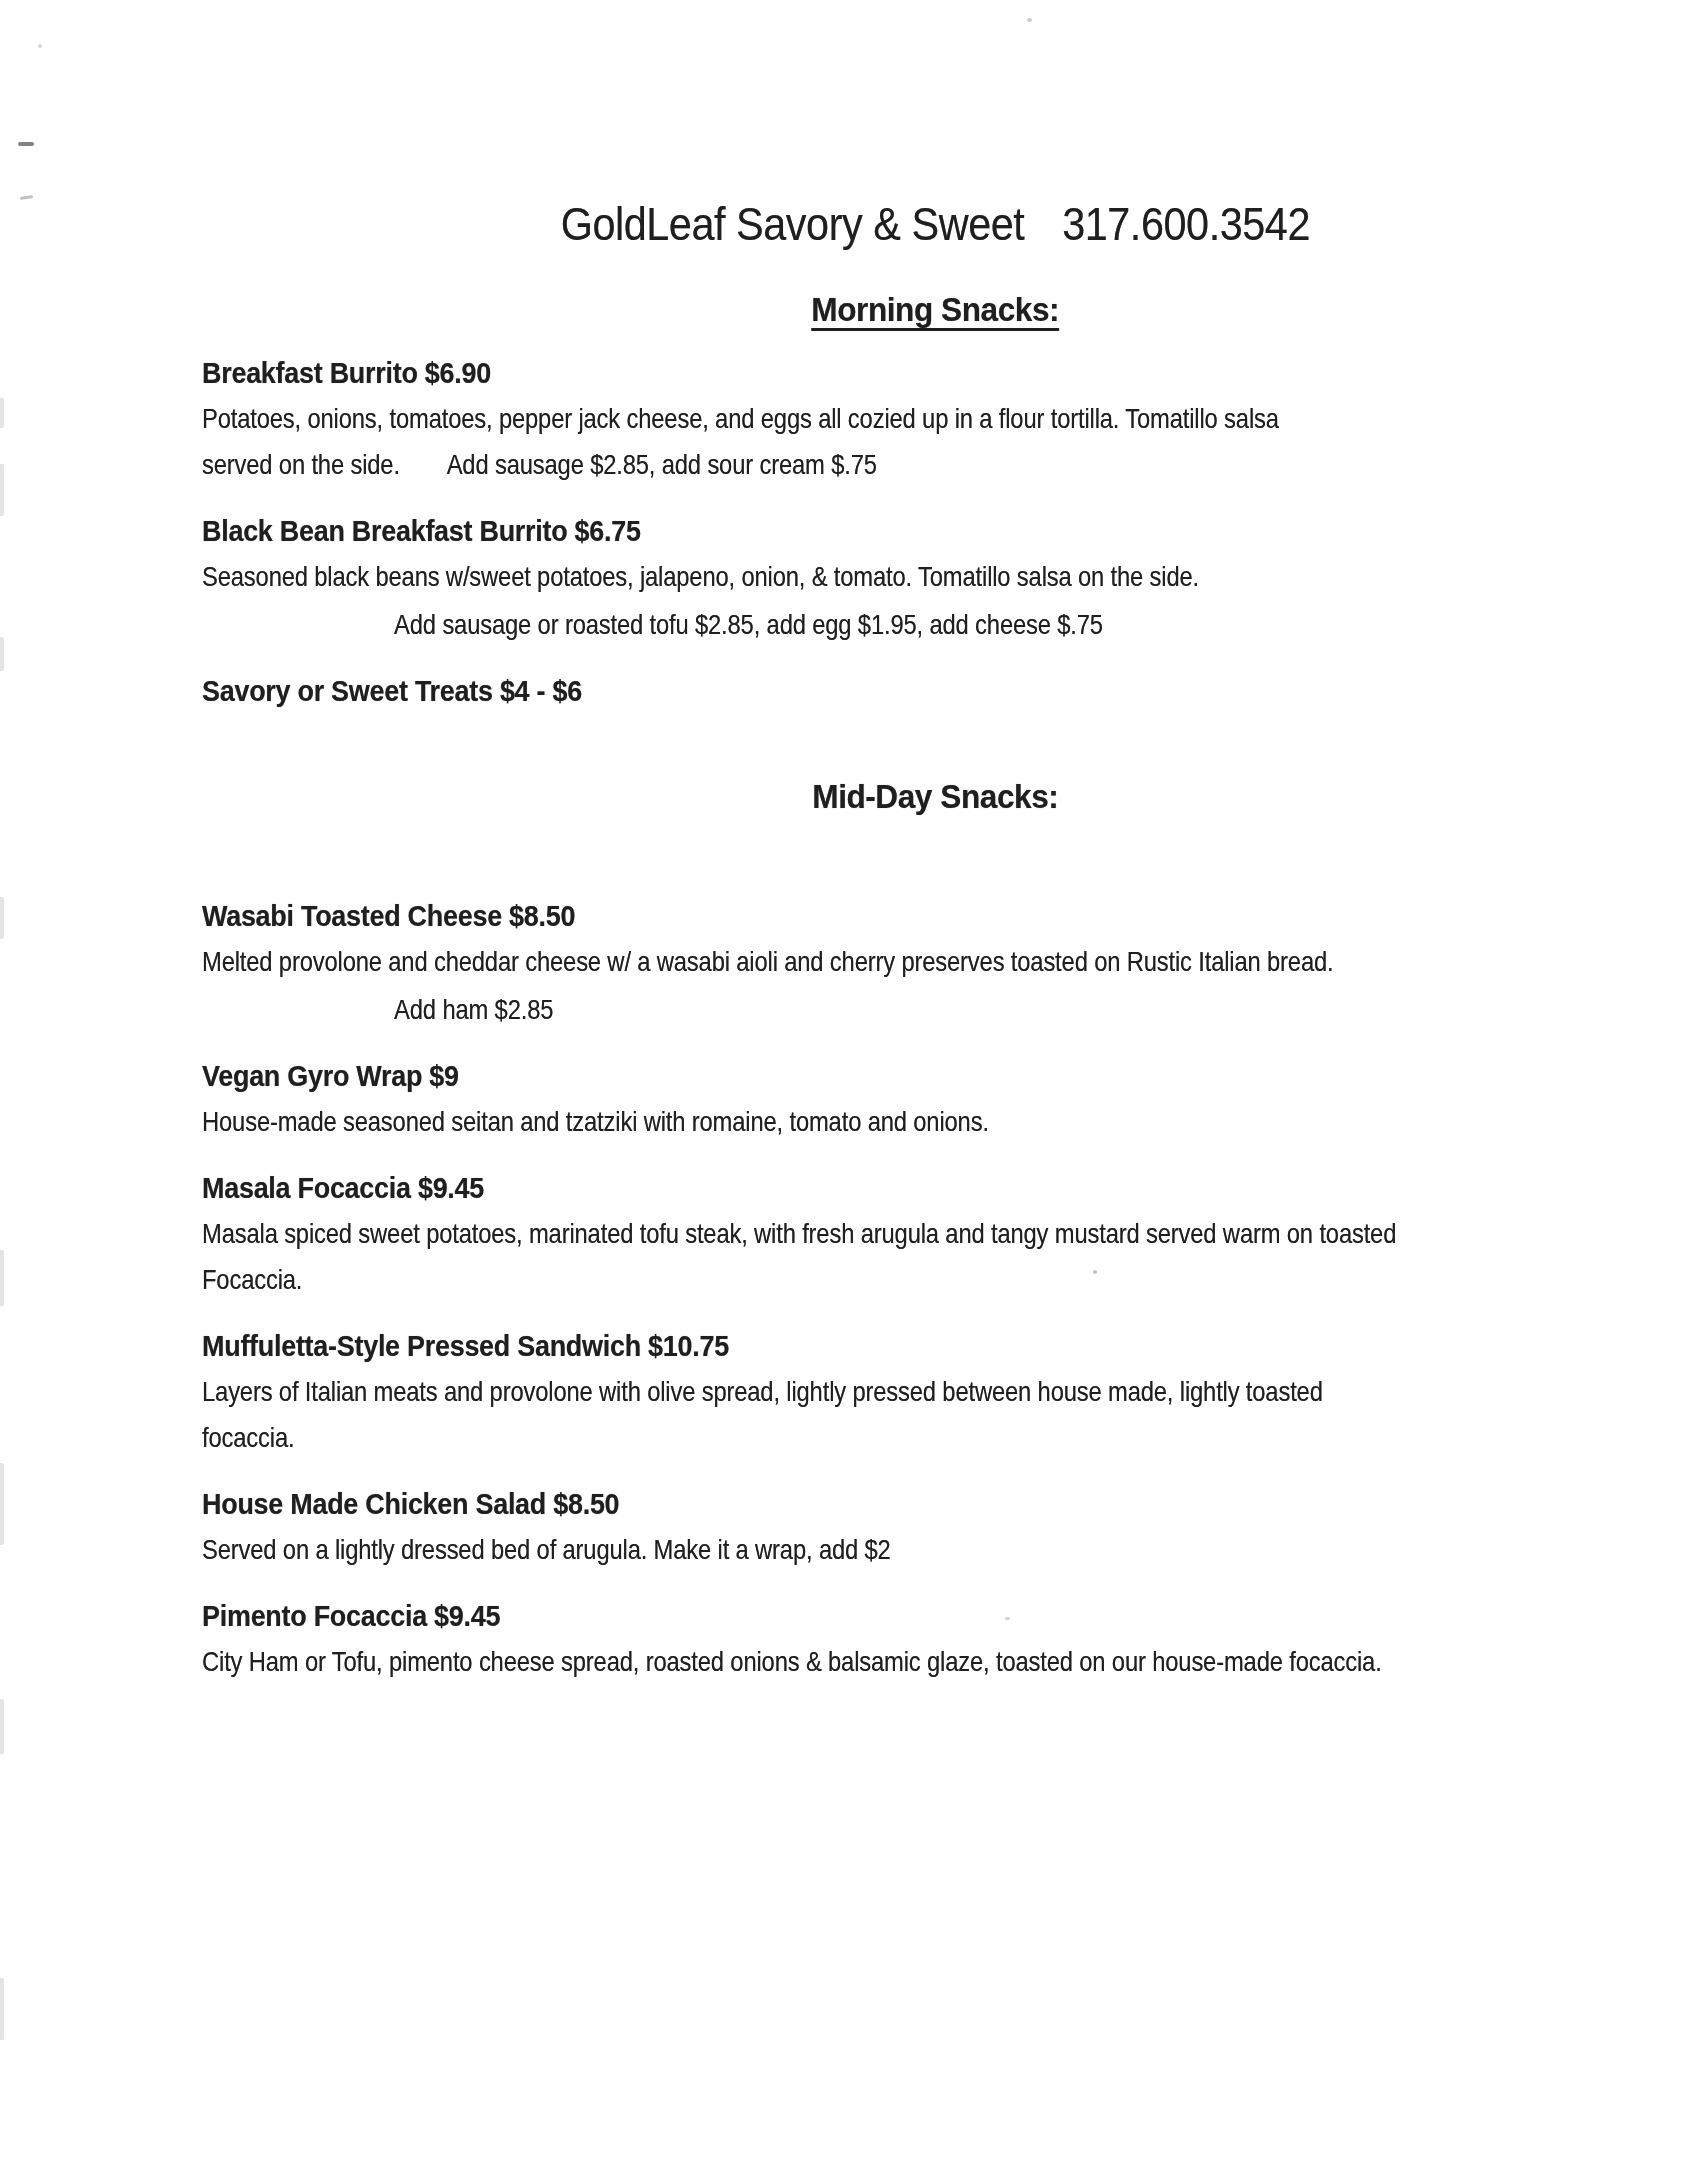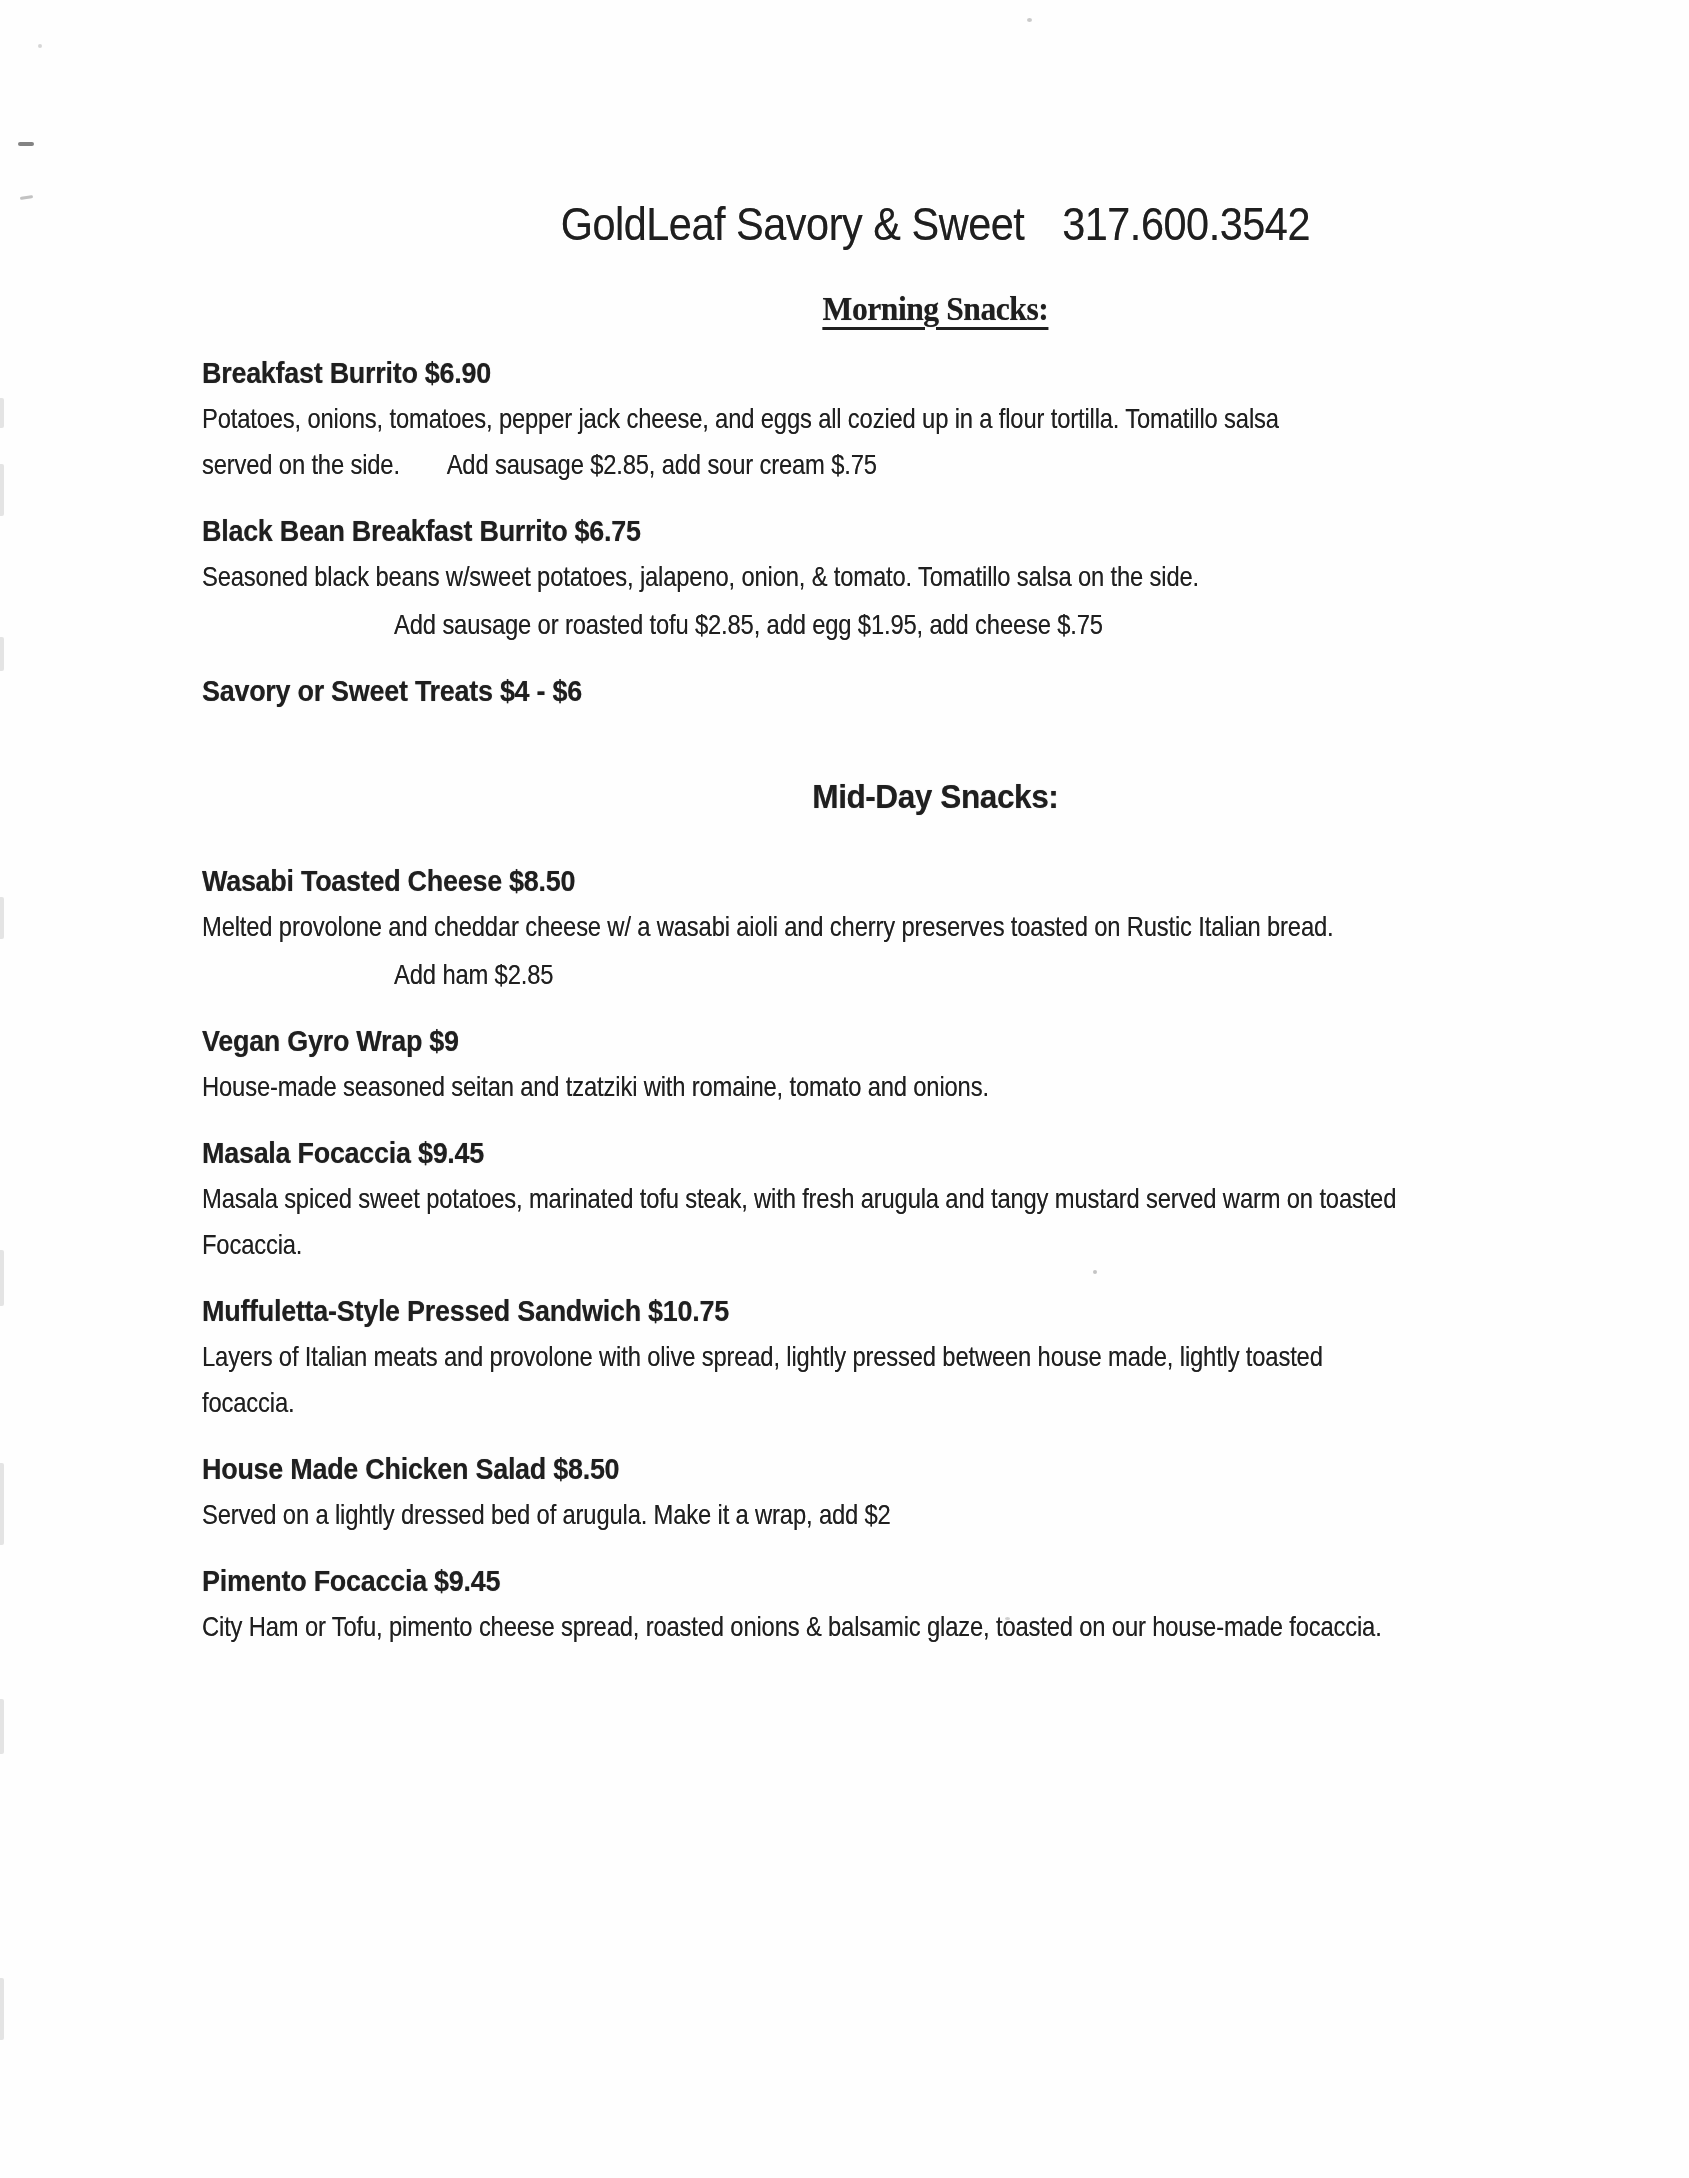--- a/index.html
+++ b/index.html
@@ -20,22 +20,22 @@
   .doc-title{text-align:center;font-size:46px;line-height:56px;font-weight:400;margin-bottom:33px;}
   .doc-title .inner{display:inline-block;transform:scaleX(0.90);transform-origin:50% 50%;letter-spacing:-0.5px;white-space:nowrap;}
   .title-gap{display:inline-block;width:42px;}
   
   .heading-row{text-align:center;}
   .section-heading{
     display:inline-block;font-size:34px;font-weight:700;line-height:48px;
     transform:scaleX(0.93);transform-origin:50% 50%;letter-spacing:-0.5px;white-space:nowrap;
   }
   .underlined{text-decoration:underline;text-decoration-thickness:3px;text-underline-offset:7px;}
-  .section--morning .heading-row{margin-bottom:17px;font-family:Liberation Serif, serif;}
-  .section--midday .heading-row{margin-top:58px;margin-bottom:38px;}
+  .section--morning .heading-row{margin-bottom:17px;}
+  .section--midday .heading-row{margin-top:58px;margin-bottom:73px;}
   
   .item + .item{margin-top:20px;}
   .item-name{
     font-size:29px;font-weight:700;line-height:46px;
     transform:scaleX(0.93);transform-origin:0 50%;
     letter-spacing:-0.3px;white-space:nowrap;
   }
   .desc-line{
     font-size:28px;font-weight:400;line-height:46px;
     transform:scaleX(0.85);transform-origin:0 50%;

